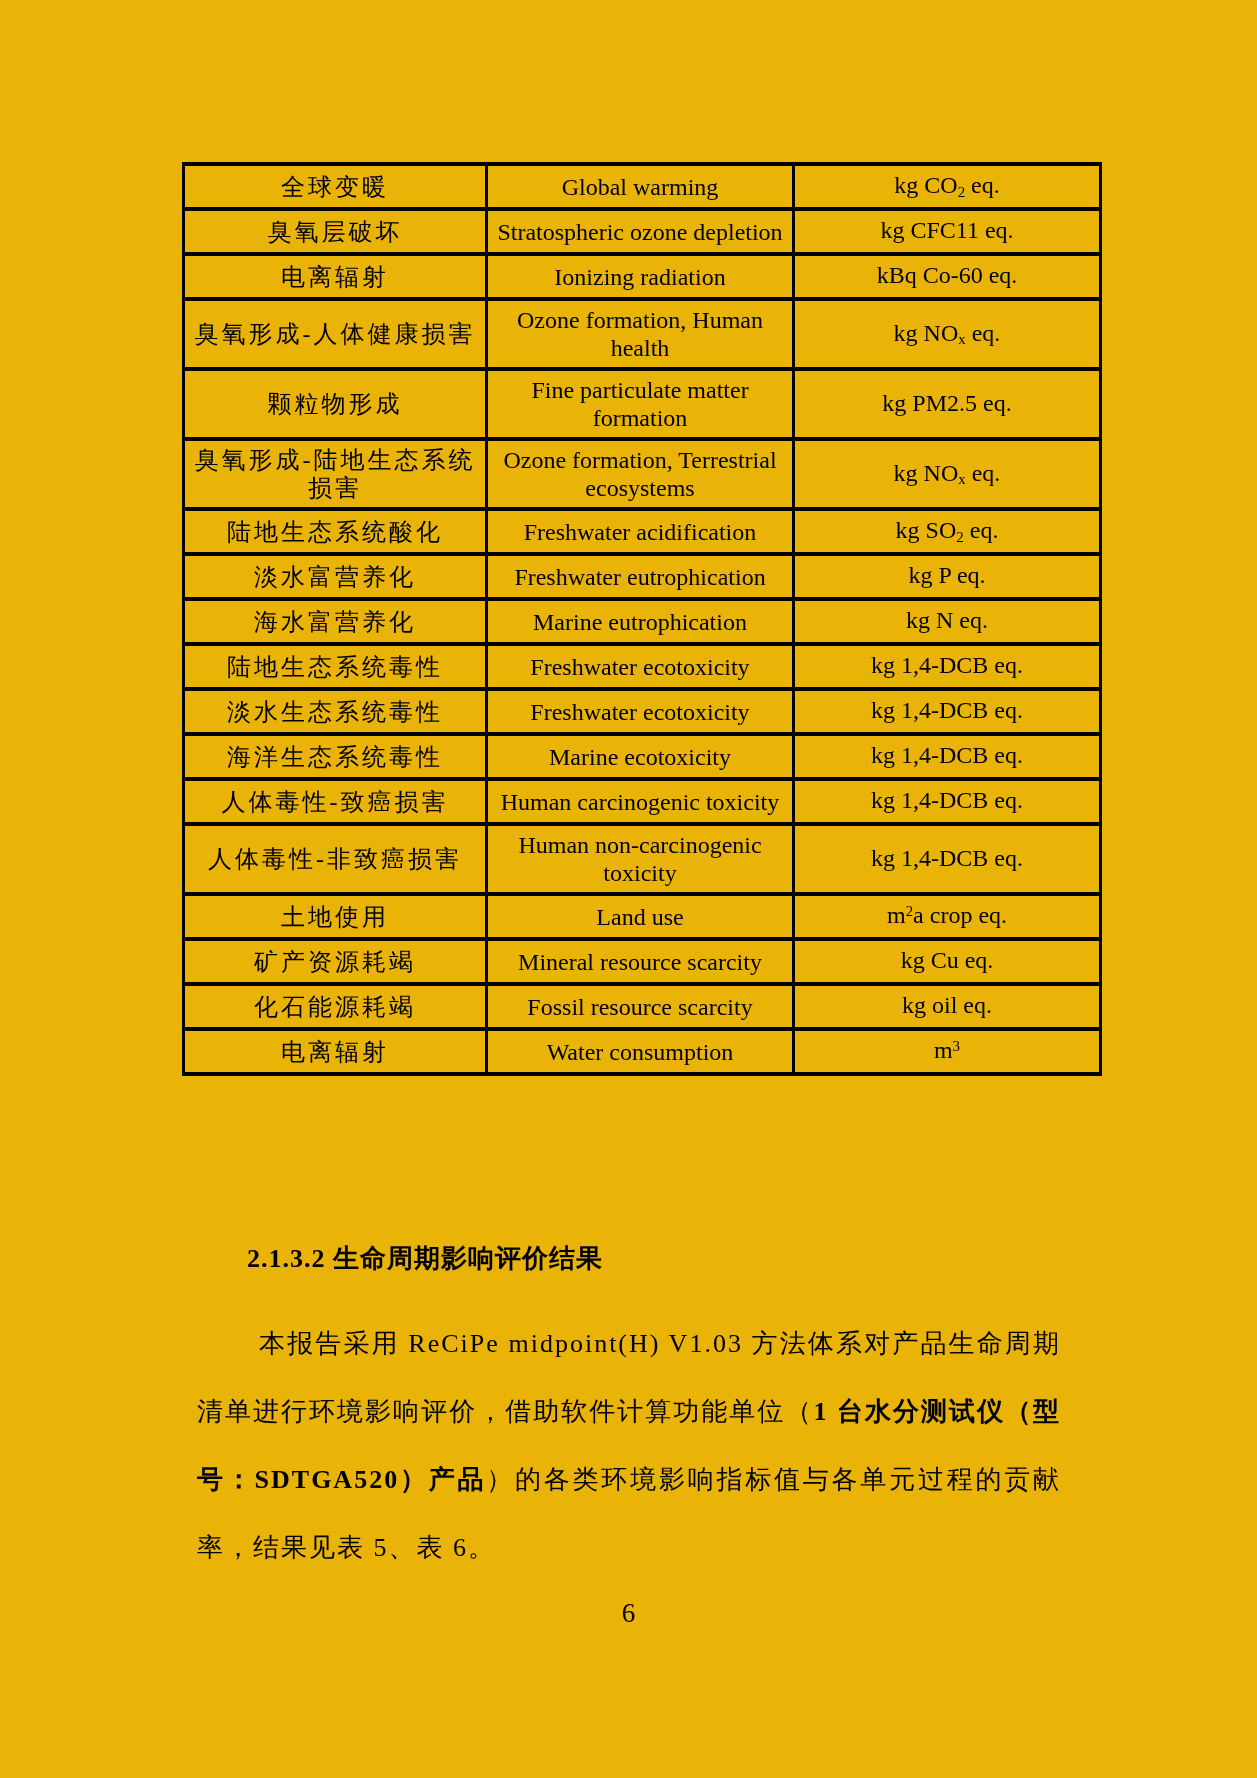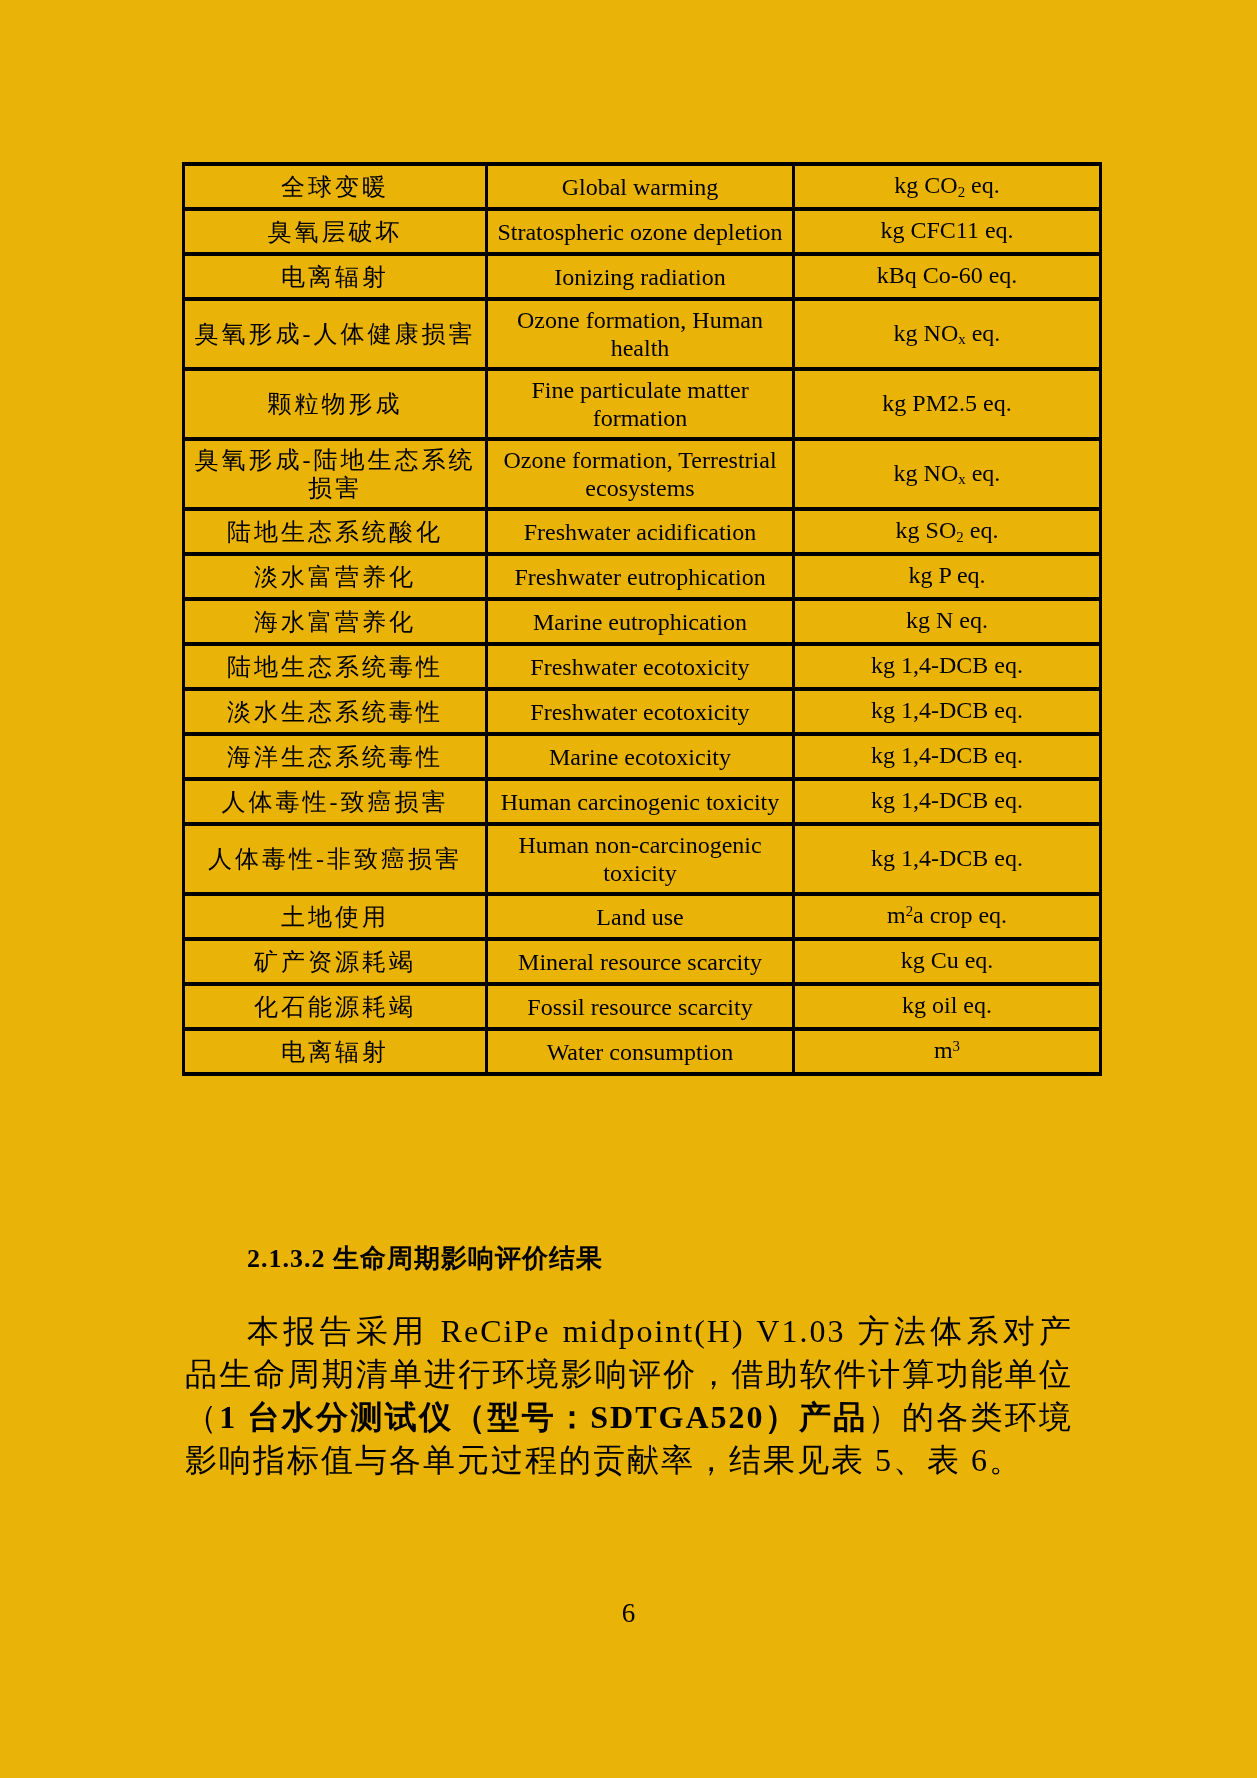--- a/index.html
+++ b/index.html
@@ -58,26 +58,26 @@
   }
   .section-heading {
     font-size: 26px;
     font-weight: bold;
     line-height: 42px;
     padding-left: 62px;
     letter-spacing: 1px;
     margin: 0 0 30px 0;
   }
   .body-paragraph {
-    font-size: 32px;
-    line-height: 43px;
+    font-size: 26px;
+    line-height: 68px;
     text-align: justify;
     text-indent: 62px;
     letter-spacing: 2px;
-    margin: 0;
+    margin: 12px;
   }
   .body-paragraph .bold { font-weight: bold; }
   .page-number {
     position: absolute;
     left: 0;
     right: 0;
     top: 1598px;
     text-align: center;
     font-size: 27px;
   }

